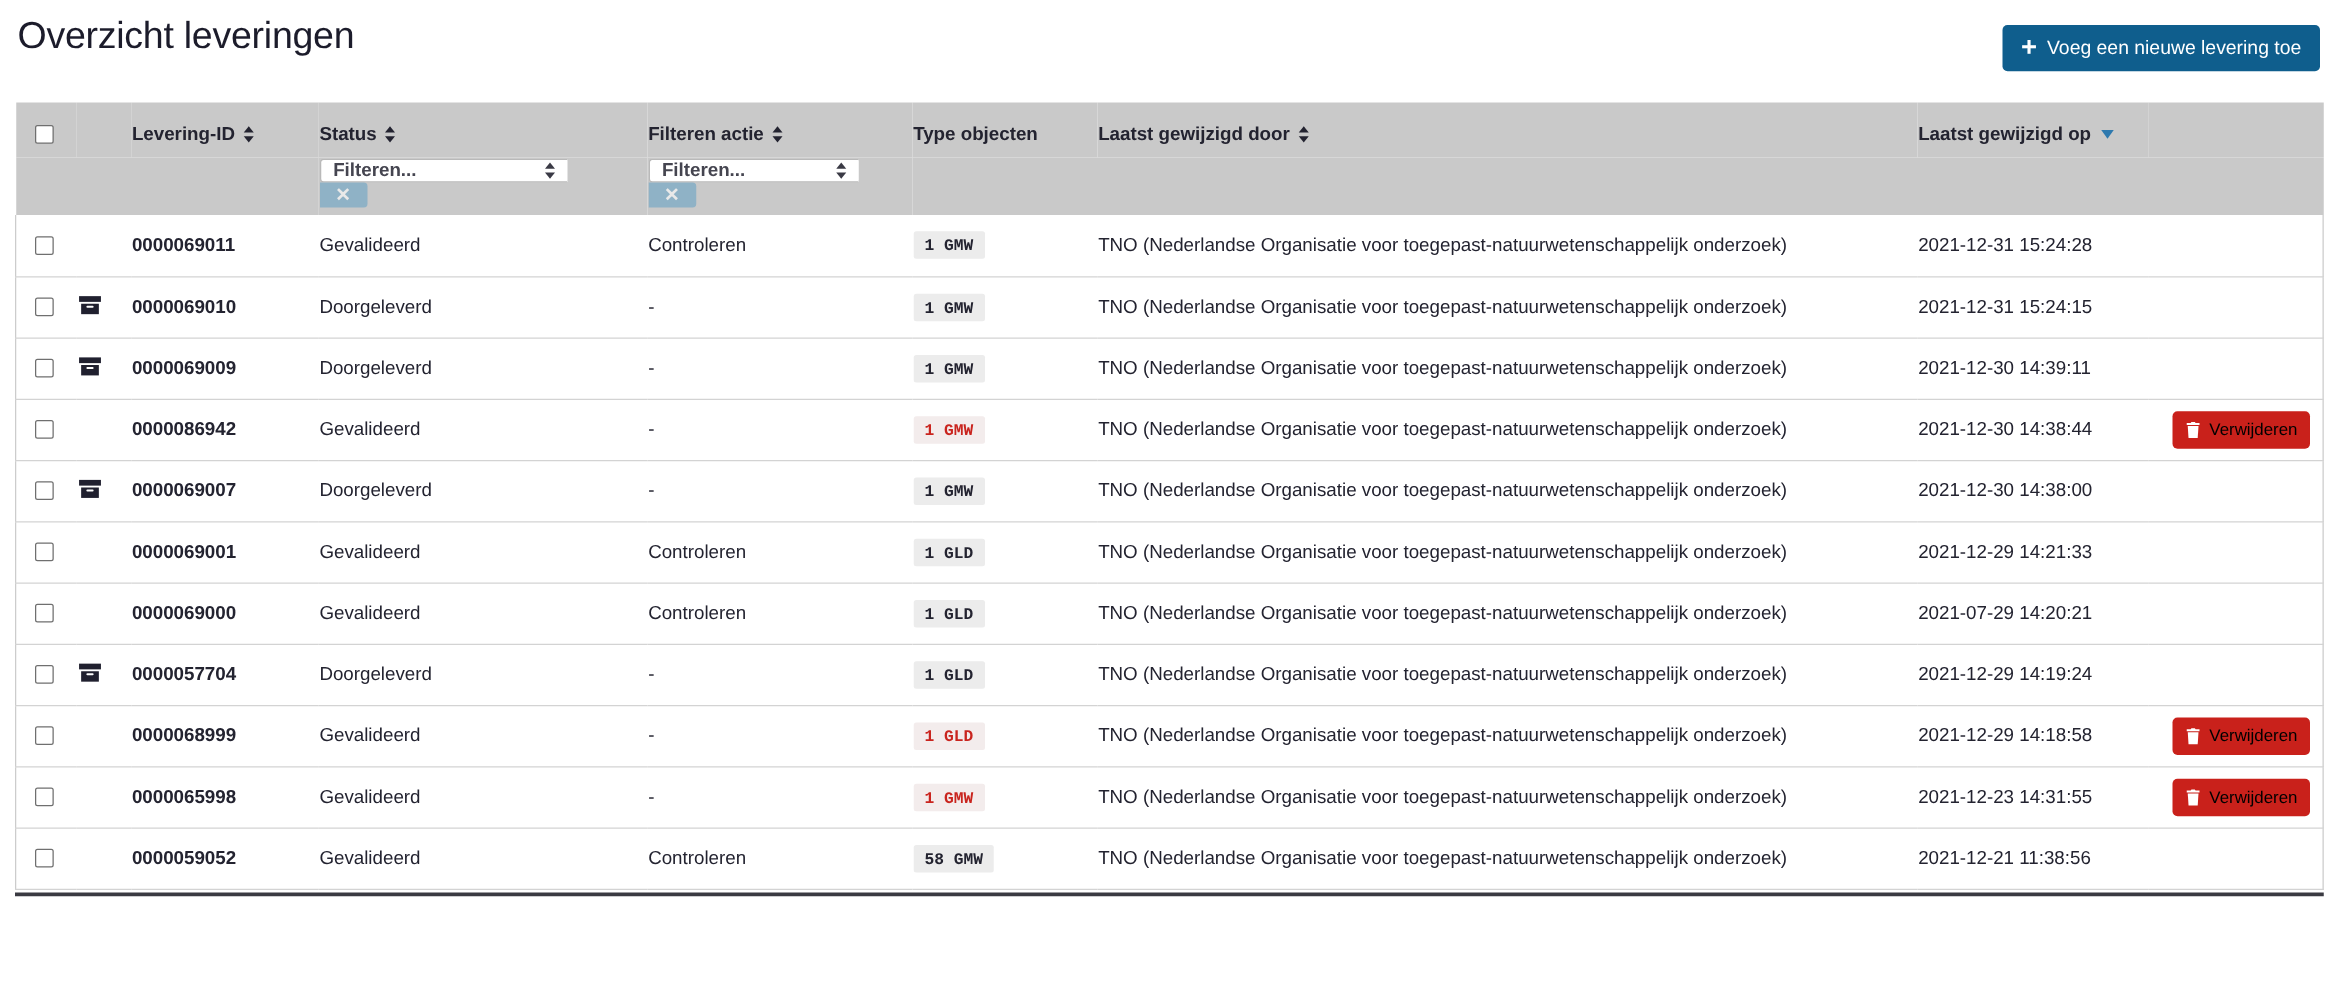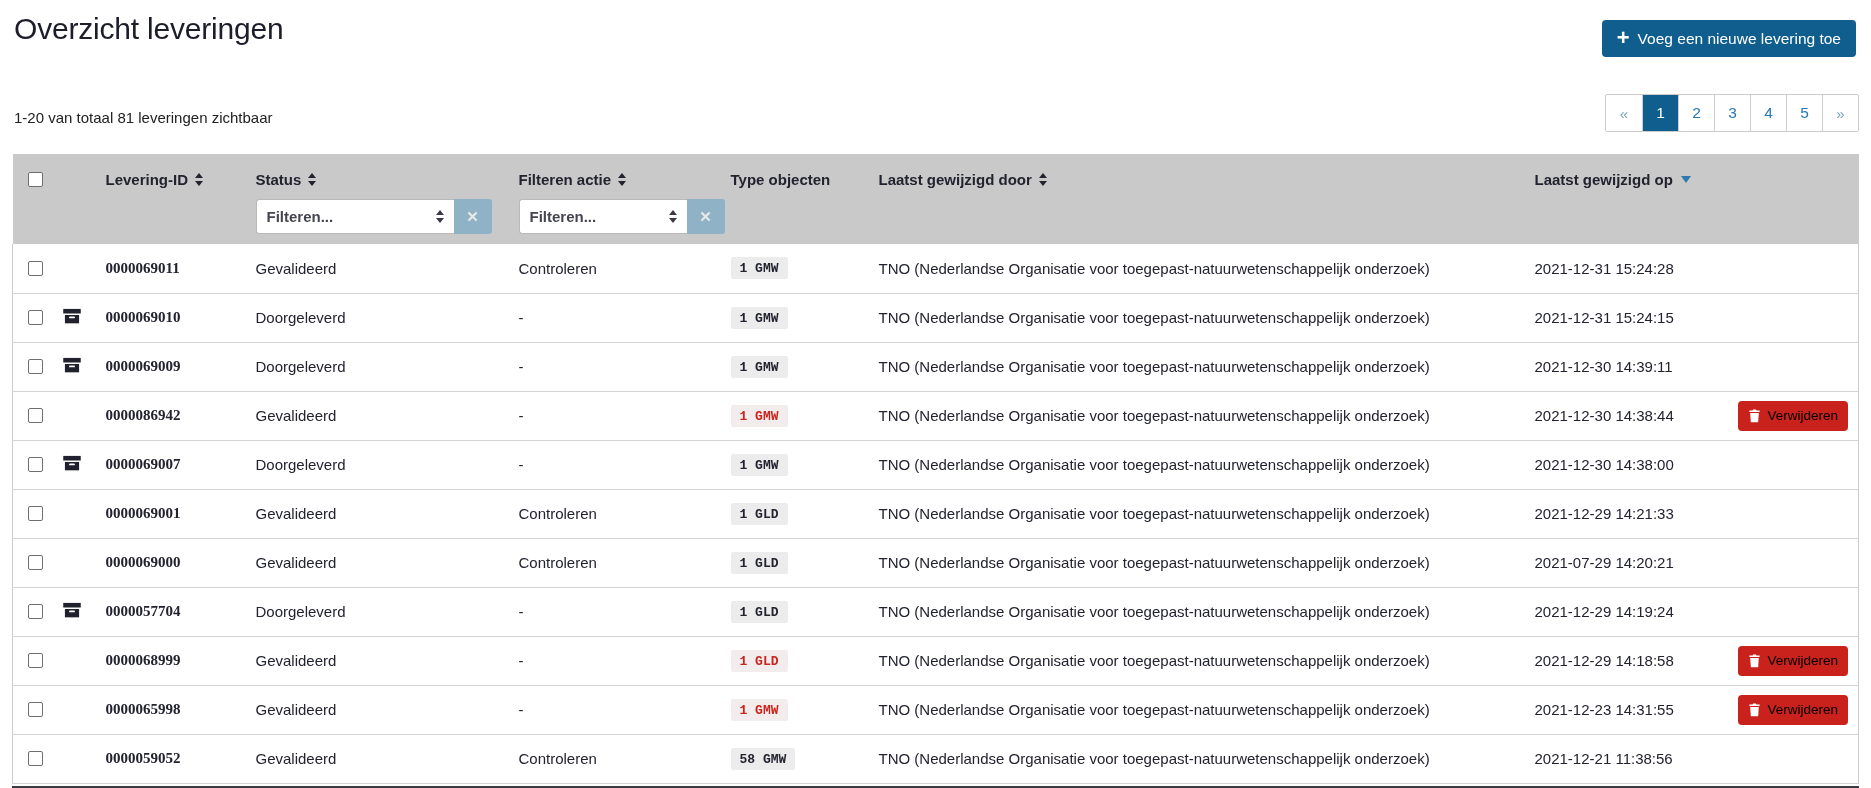--- a/index.html
+++ b/index.html
@@ -46,38 +46,38 @@
 
   .sort{display:inline-flex;flex-direction:column;row-gap:2.5px;margin-left:7px;}
   .sort .tri-up{width:0;height:0;border-left:4.5px solid transparent;border-right:4.5px solid transparent;
     border-bottom:5.5px solid #232330;}
   .sort .tri-down{width:0;height:0;border-left:4.5px solid transparent;border-right:4.5px solid transparent;
     border-top:5.5px solid #232330;}
   .sort-desc{width:0;height:0;border-left:5.5px solid transparent;border-right:5.5px solid transparent;
     border-top:7px solid #2e79ae;margin-left:8px;}
 
   
-  .filter{display:inline-flex;height:35px;}
+  .filter{display:inline-flex;height:35px;flex-direction:column;}
   .fselect{background:#fff;border:1px solid #b9b9b9;border-right:none;border-radius:3px 0 0 3px;
     display:inline-flex;align-items:center;justify-content:space-between;padding:0 10px;
     font-size:15px;color:#454550;cursor:pointer;}
   .fselect .sort{margin-left:12px;}
   .fselect .sort .tri-up{border-bottom-color:#3a3a45;}
   .fselect .sort .tri-down{border-top-color:#3a3a45;}
   .w-status{width:198px;}
   .w-next{width:168px;}
   .fclear{width:38px;border:none;background:#8fb2c6;color:#e9e9e9;border-radius:0 3px 3px 0;
     font-size:15px;font-weight:bold;cursor:pointer;display:flex;align-items:center;justify-content:center;}
 
   
   tbody td{height:49px;vertical-align:middle;border-bottom:1px solid #d3d3d3;font-size:15px;color:var(--text);}
   tbody td.b-select{border-left:1px solid #ccc;}
   tbody td.b-act{border-right:1px solid #ccc;}
   td.b-select, th.c-select{padding-left:15px;}
-  .cell-id{font-weight:700;font-family:Liberation Serif, serif;}
+  .cell-id{font-weight:700;}
 
   input[type="checkbox"]{appearance:none;-webkit-appearance:none;width:15px;height:15px;
     border:1.6px solid #6f6f6f;border-radius:2px;background:#fff;margin:0;cursor:pointer;display:block;}
 
   .archive{display:inline-flex;}
   .archive.hidden{visibility:hidden;}
 
   .badge{display:inline-block;background:#ececec;border-radius:2px;padding:4px 9px 3px;
     font-size:13px;font-weight:700;color:#232330;white-space:nowrap;font-family:Liberation Mono, monospace;}
   .badge.alert{background:#f3ecec;color:#c9241e;}
@@ -95,32 +95,20 @@
 <div class="page">
 
   <div class="topbar">
     <h1 class="page-title">Overzicht leveringen</h1>
     <button class="add-btn">
       <span class="plus">+</span>
       <span>Voeg een nieuwe levering toe</span>
     </button>
   </div>
 
-  <div class="subbar">
-    <p class="summary">1-20 van totaal 81 leveringen zichtbaar</p>
-    <div class="pagination">
-        <div class="page-cell nav">«</div>
-        <div class="page-cell active">1</div>
-        <div class="page-cell">2</div>
-        <div class="page-cell">3</div>
-        <div class="page-cell">4</div>
-        <div class="page-cell">5</div>
-        <div class="page-cell nav">»</div>
-      </div>
-  </div>
 
   <table>
     <colgroup>
       <col class="c-select">
         <col class="c-icon">
         <col class="c-id">
         <col class="c-status">
       <col class="c-next">
         <col class="c-type">
         <col class="c-by">

